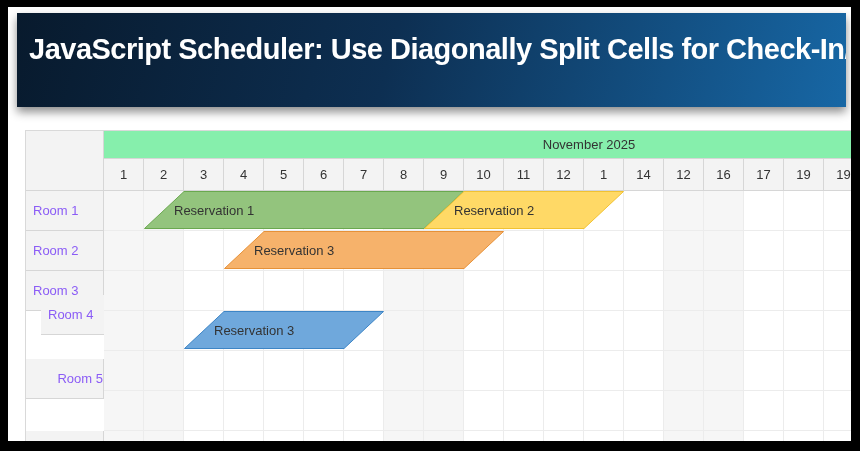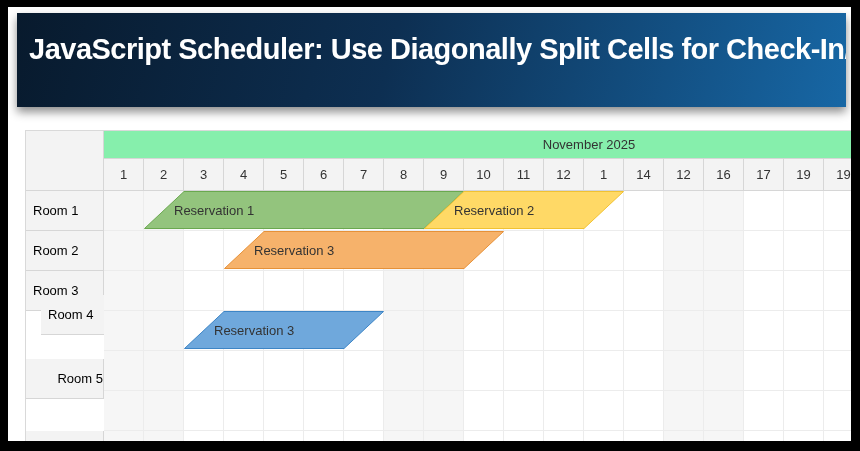--- a/index.html
+++ b/index.html
@@ -33,21 +33,21 @@
     background:#fff; font-size:13px; color:#333;
   }
   .corner {
     position:absolute; left:0; top:0; width:78px; height:60px;
     background:#f3f3f3; border-right:1px solid #d6d6d6; border-bottom:1px solid #d6d6d6;
   }
   .rooms { position:absolute; left:0; top:60px; width:78px; height:251px; overflow:hidden; }
   .room {
     position:absolute; left:0; width:78px; height:40px;
     background:#f3f3f3; border-right:1px solid #d6d6d6; border-bottom:1px solid #d6d6d6;
-    line-height:39px; padding-left:7px; color:#000000;
+    line-height:39px; padding-left:7px; color:#8b5cf6;
   }
   .theader { position:absolute; left:78px; top:0; width:748px; height:60px; overflow:hidden; }
   .monthrow { position:relative; height:28px; background:#86efac; border-bottom:1px solid #d6d6d6; }
   .monthlabel {
     position:absolute; left:485px; top:0; transform:translateX(-50%);
     line-height:27px; color:#333; white-space:nowrap;
   }
   .dayrow { position:relative; height:32px; background:#f3f3f3; border-bottom:1px solid #d6d6d6; }
   .dh {
     position:absolute; top:0; width:40px; height:31px; background:#f3f3f3;

